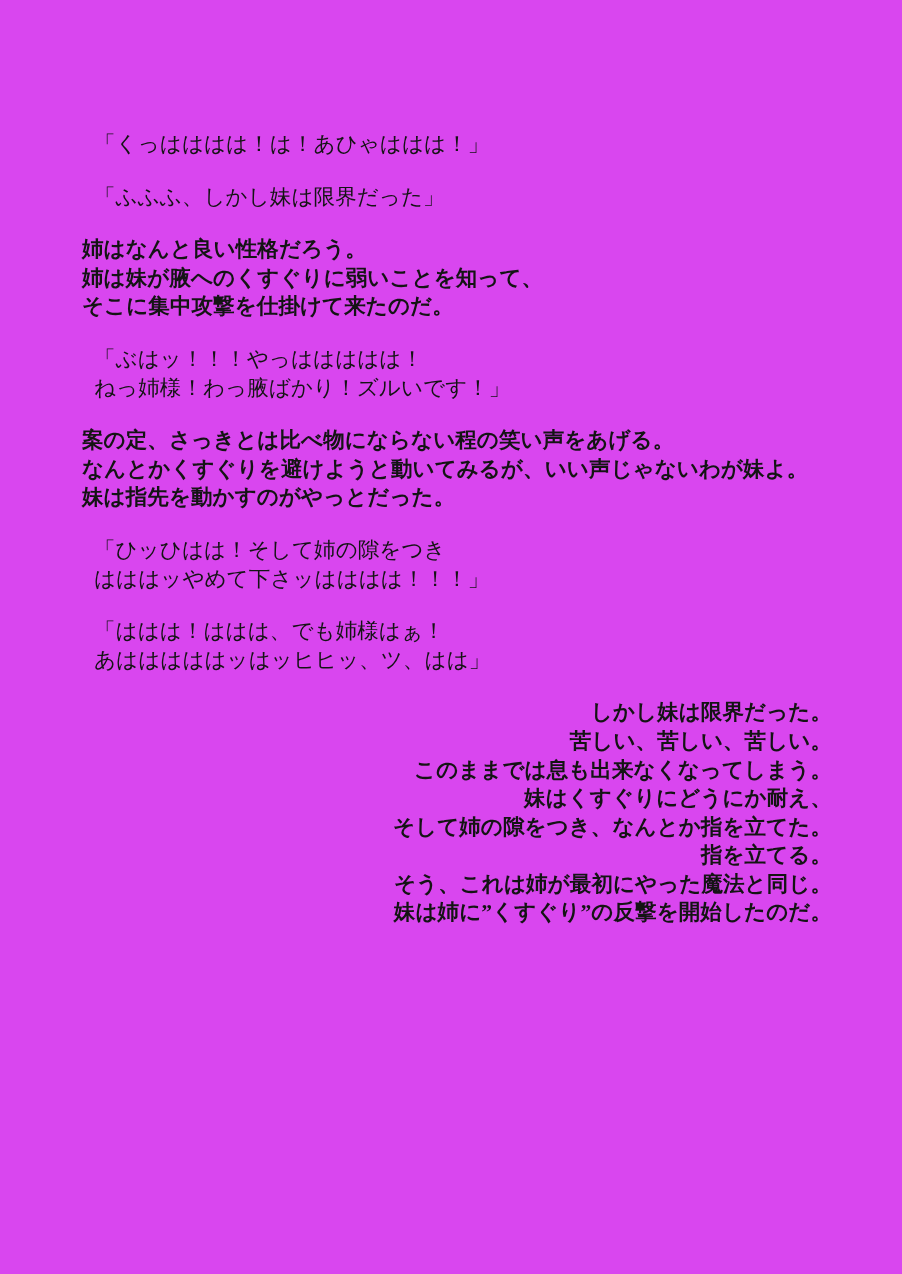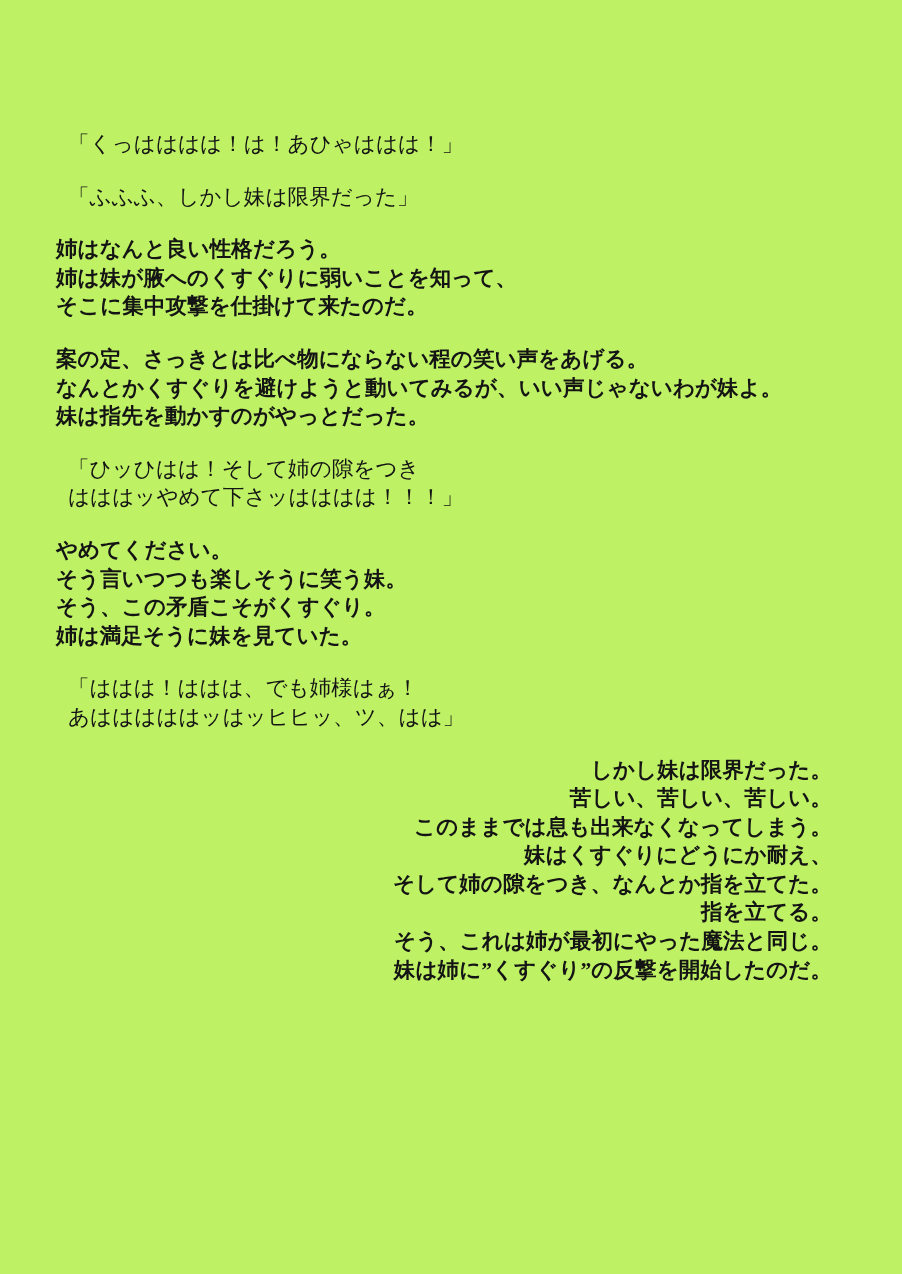--- a/index.html
+++ b/index.html
@@ -11,23 +11,23 @@
     width: 902px;
     height: 1274px;
     font-family: "Liberation Serif", "DejaVu Serif", serif;
     color: #1a1a1a;
     overflow: hidden;
   }
   .page {
     position: relative;
     width: 902px;
     height: 1274px;
-    background: #bef264;
+    background: #d946ef;
     box-sizing: border-box;
-    padding: 130px 70px 40px 56px;
+    padding: 130px 70px 40px 82px;
   }
   .story {
     font-size: 21.5px;
     line-height: 1.33;
     letter-spacing: 0.1px;
     color: #141414;
   }
   .block {
     margin: 0 0 24px 0;
     white-space: pre-wrap;
@@ -47,29 +47,27 @@
 </head>
 <body>
 
 <div class="page">
   <div class="story">
     <p class="block dialogue">「くっはははは！は！あひゃははは！」</p>
     <p class="block dialogue">「ふふふ、しかし妹は限界だった」</p>
     <p class="block narration">姉はなんと良い性格だろう。
 姉は妹が腋へのくすぐりに弱いことを知って、
 そこに集中攻撃を仕掛けて来たのだ。</p>
+    <p class="block dialogue">「ぶはッ！！！やっははははは！
+ねっ姉様！わっ腋ばかり！ズルいです！」</p>
     <p class="block narration">案の定、さっきとは比べ物にならない程の笑い声をあげる。
 なんとかくすぐりを避けようと動いてみるが、いい声じゃないわが妹よ。
 妹は指先を動かすのがやっとだった。</p>
     <p class="block dialogue">「ひッひはは！そして姉の隙をつき
 はははッやめて下さッはははは！！！」</p>
-    <p class="block narration">やめてください。
-そう言いつつも楽しそうに笑う妹。
-そう、この矛盾こそがくすぐり。
-姉は満足そうに妹を見ていた。</p>
     <p class="block dialogue">「ははは！ははは、でも姉様はぁ！
 あはははははッはッヒヒッ、ツ、はは」</p>
     <p class="block narration">しかし妹は限界だった。
 苦しい、苦しい、苦しい。
 このままでは息も出来なくなってしまう。
 妹はくすぐりにどうにか耐え、
 そして姉の隙をつき、なんとか指を立てた。
 指を立てる。
 そう、これは姉が最初にやった魔法と同じ。
 妹は姉に”くすぐり”の反撃を開始したのだ。</p>

